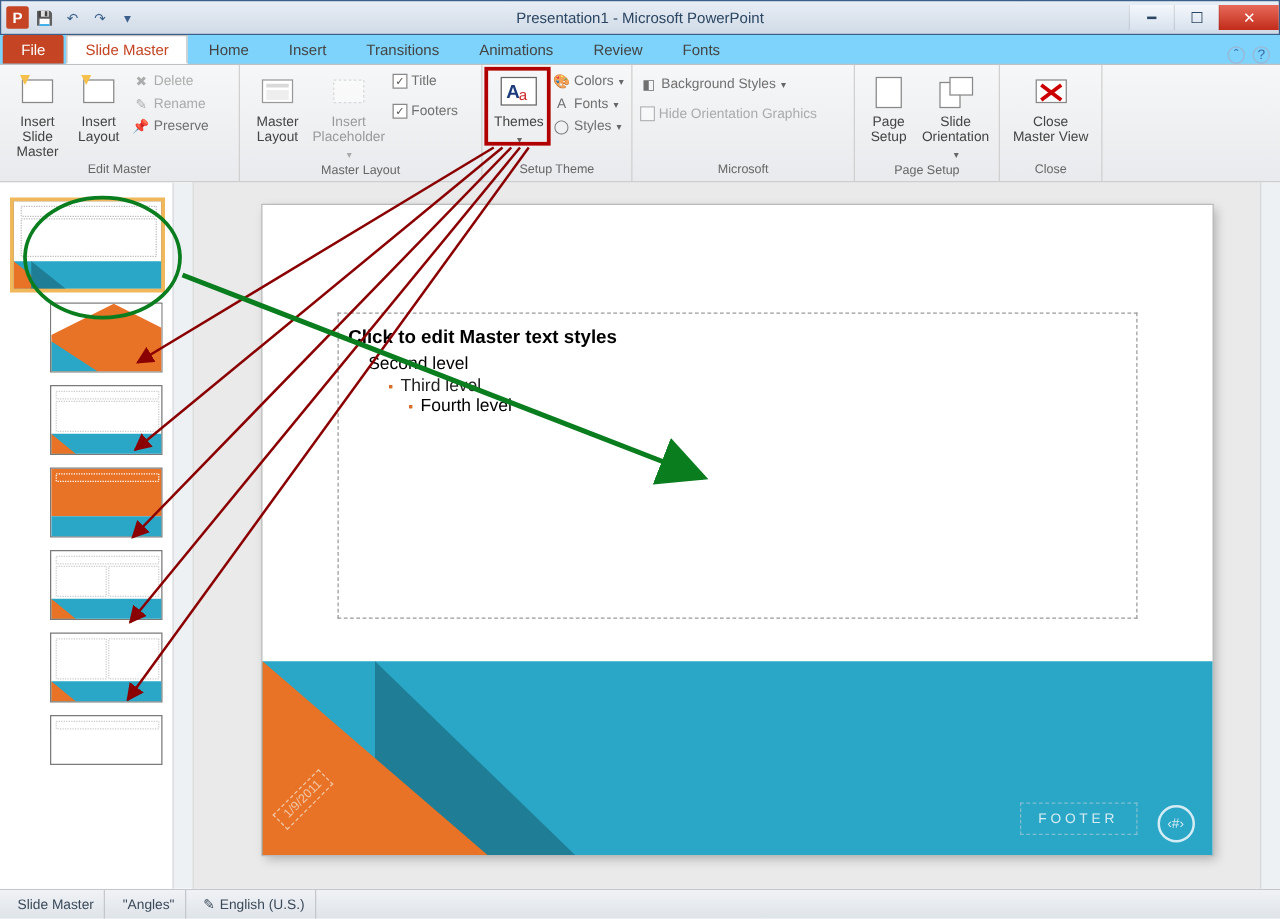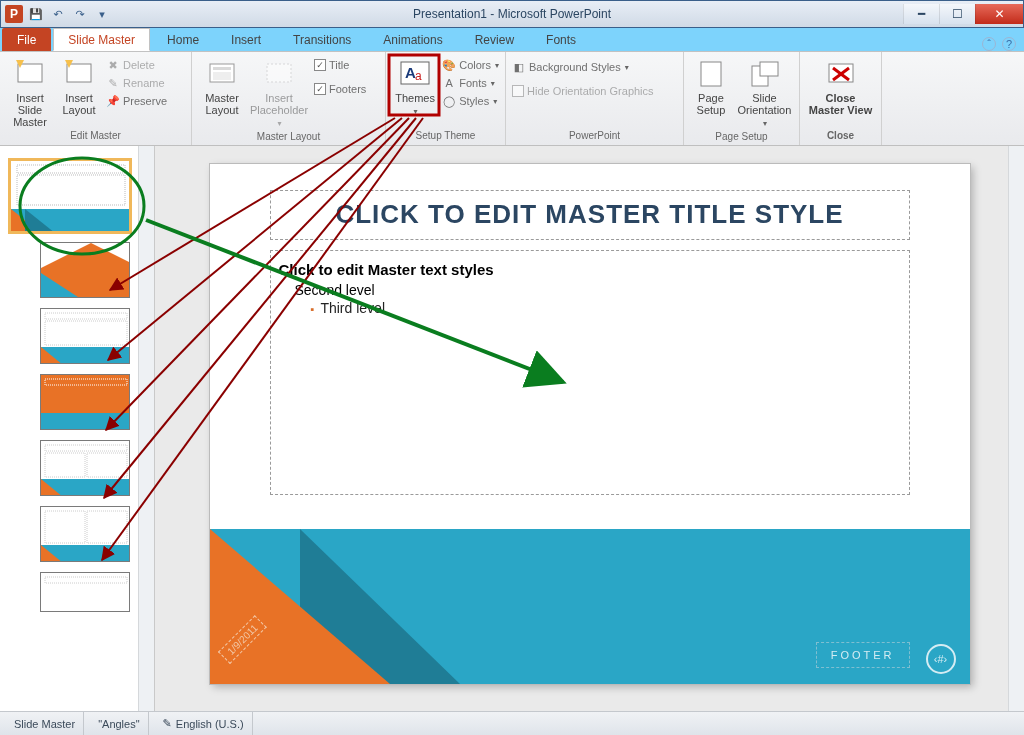--- a/index.html
+++ b/index.html
@@ -226,21 +226,21 @@
             <span class="micon">◧</span>
             <span>Background Styles</span>
             <span class="dropcaret">▾</span>
           </div>
         <div class="mini disabled">
             <span class="checkbox"></span>
             <span>Hide Orientation Graphics</span>
           </div>
       </div>
     </div>
-    <div class="group-label">PowerPoint</div>
+    <div class="group-label">Microsoft</div>
   </div>
 
   <div class="group" style="width:116px;">
     <div class="group-body">
       <div class="bigbtn" style="width:44px;">
         <svg class="ic">
             <rect x="6" y="4" width="20" height="24" fill="#fff" stroke="#888"></rect>
           </svg>
         <span style="white-space:pre-line;">Page
 Setup</span>
@@ -251,21 +251,21 @@
             <rect x="12" y="4" width="18" height="14" fill="#fff" stroke="#888"></rect>
           </svg>
         <span style="white-space:pre-line;">Slide
 Orientation</span>
           <span class="dropcaret">▾</span>
       </div>
     </div>
     <div class="group-label">Page Setup</div>
   </div>
 
-  <div class="group" style="width:82px;font-weight:bold;">
+  <div class="group" style="width:82px;">
     <div class="group-body">
       <div class="bigbtn" style="width:70px;">
         <svg class="ic">
             <rect x="4" y="6" width="24" height="18" fill="#fff" stroke="#888"></rect>
             <line x1="8" y1="10" x2="24" y2="22" stroke="#c00" stroke-width="3"></line>
             <line x1="24" y1="10" x2="8" y2="22" stroke="#c00" stroke-width="3"></line>
           </svg>
         <span style="white-space:pre-line;">Close
 Master View</span>
       </div>
@@ -329,27 +329,25 @@
     <div class="thumb layout" style="height:40px;">
       <svg width="100%" height="100%">
           <rect x="4" y="4" width="82" height="6" fill="none" stroke="#ccc" stroke-dasharray="1"></rect>
         </svg>
     </div>
     <div class="thumbscroll"></div>
   </div>
 
   <div class="editor">
     <div class="slide">
-      <div class="ph title">
-        <h1>CLICK TO EDIT MASTER TITLE STYLE</h1>
-      </div>
       <div class="ph body">
         <div class="l1">Click to edit Master text styles</div>
         <div class="l2">Second level</div>
         <div class="l3"><span class="bullet">▪</span><span>Third level</span></div>
+        <div class="l4"><span class="bullet">▪</span><span>Fourth level</span></div>
       </div>
       <div class="deco">
         <div class="cyan"></div>
         <div class="teal-tri"></div>
         <div class="orange-tri"></div>
         <div class="date">1/9/2011</div>
         <div class="footer">FOOTER</div>
         <div class="pagenum">‹#›</div>
       </div>
     </div>

